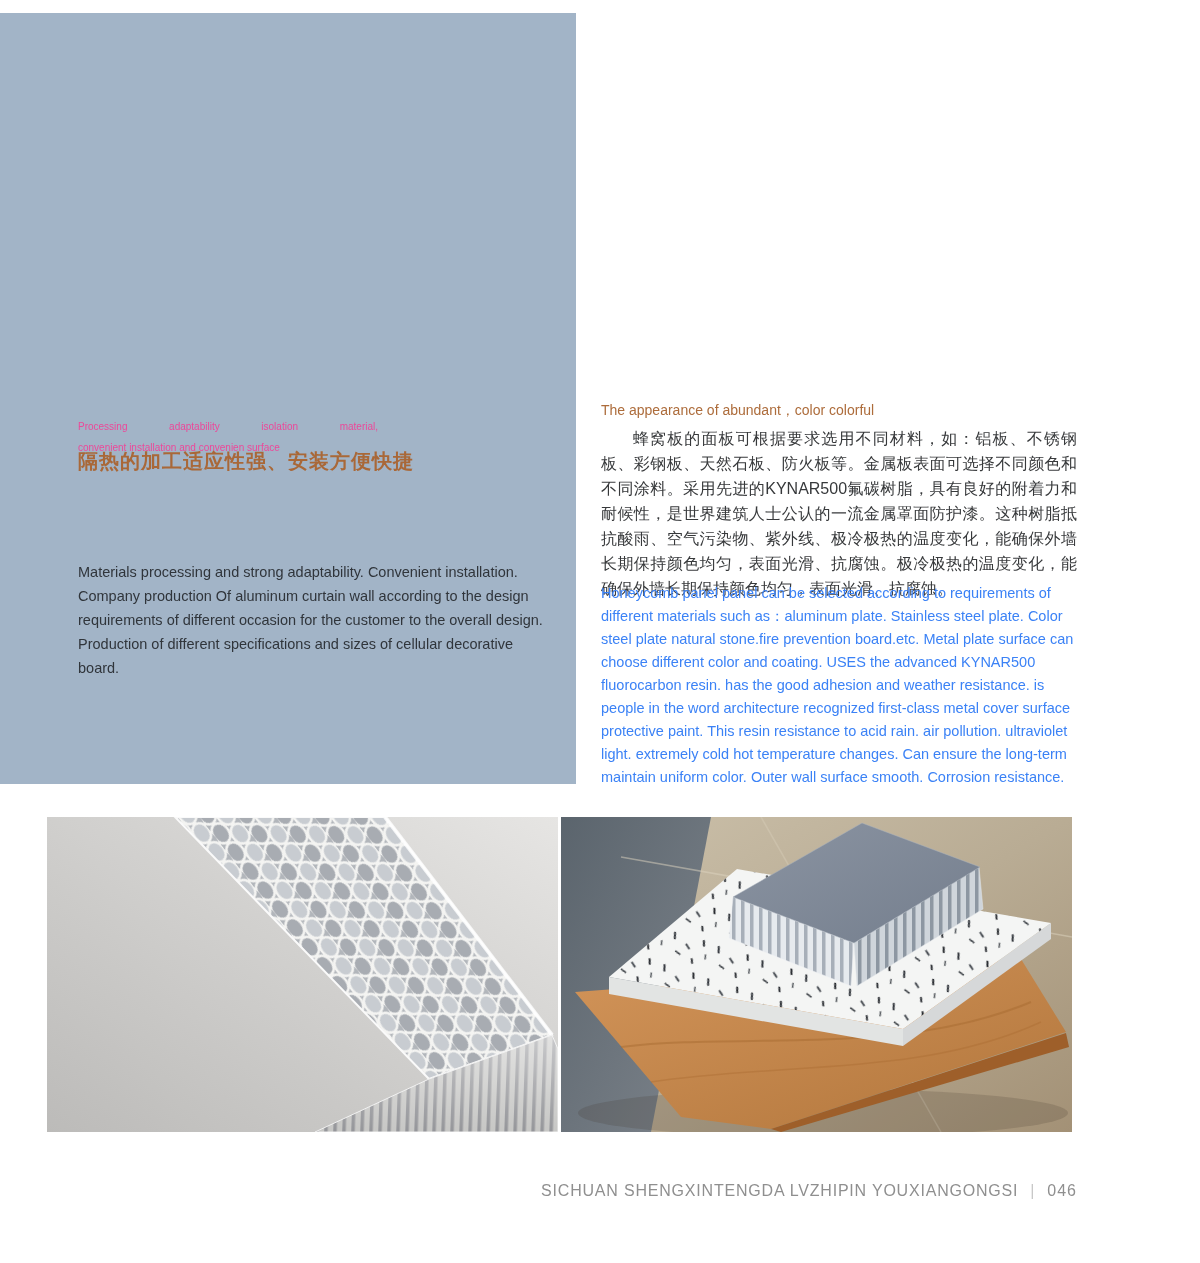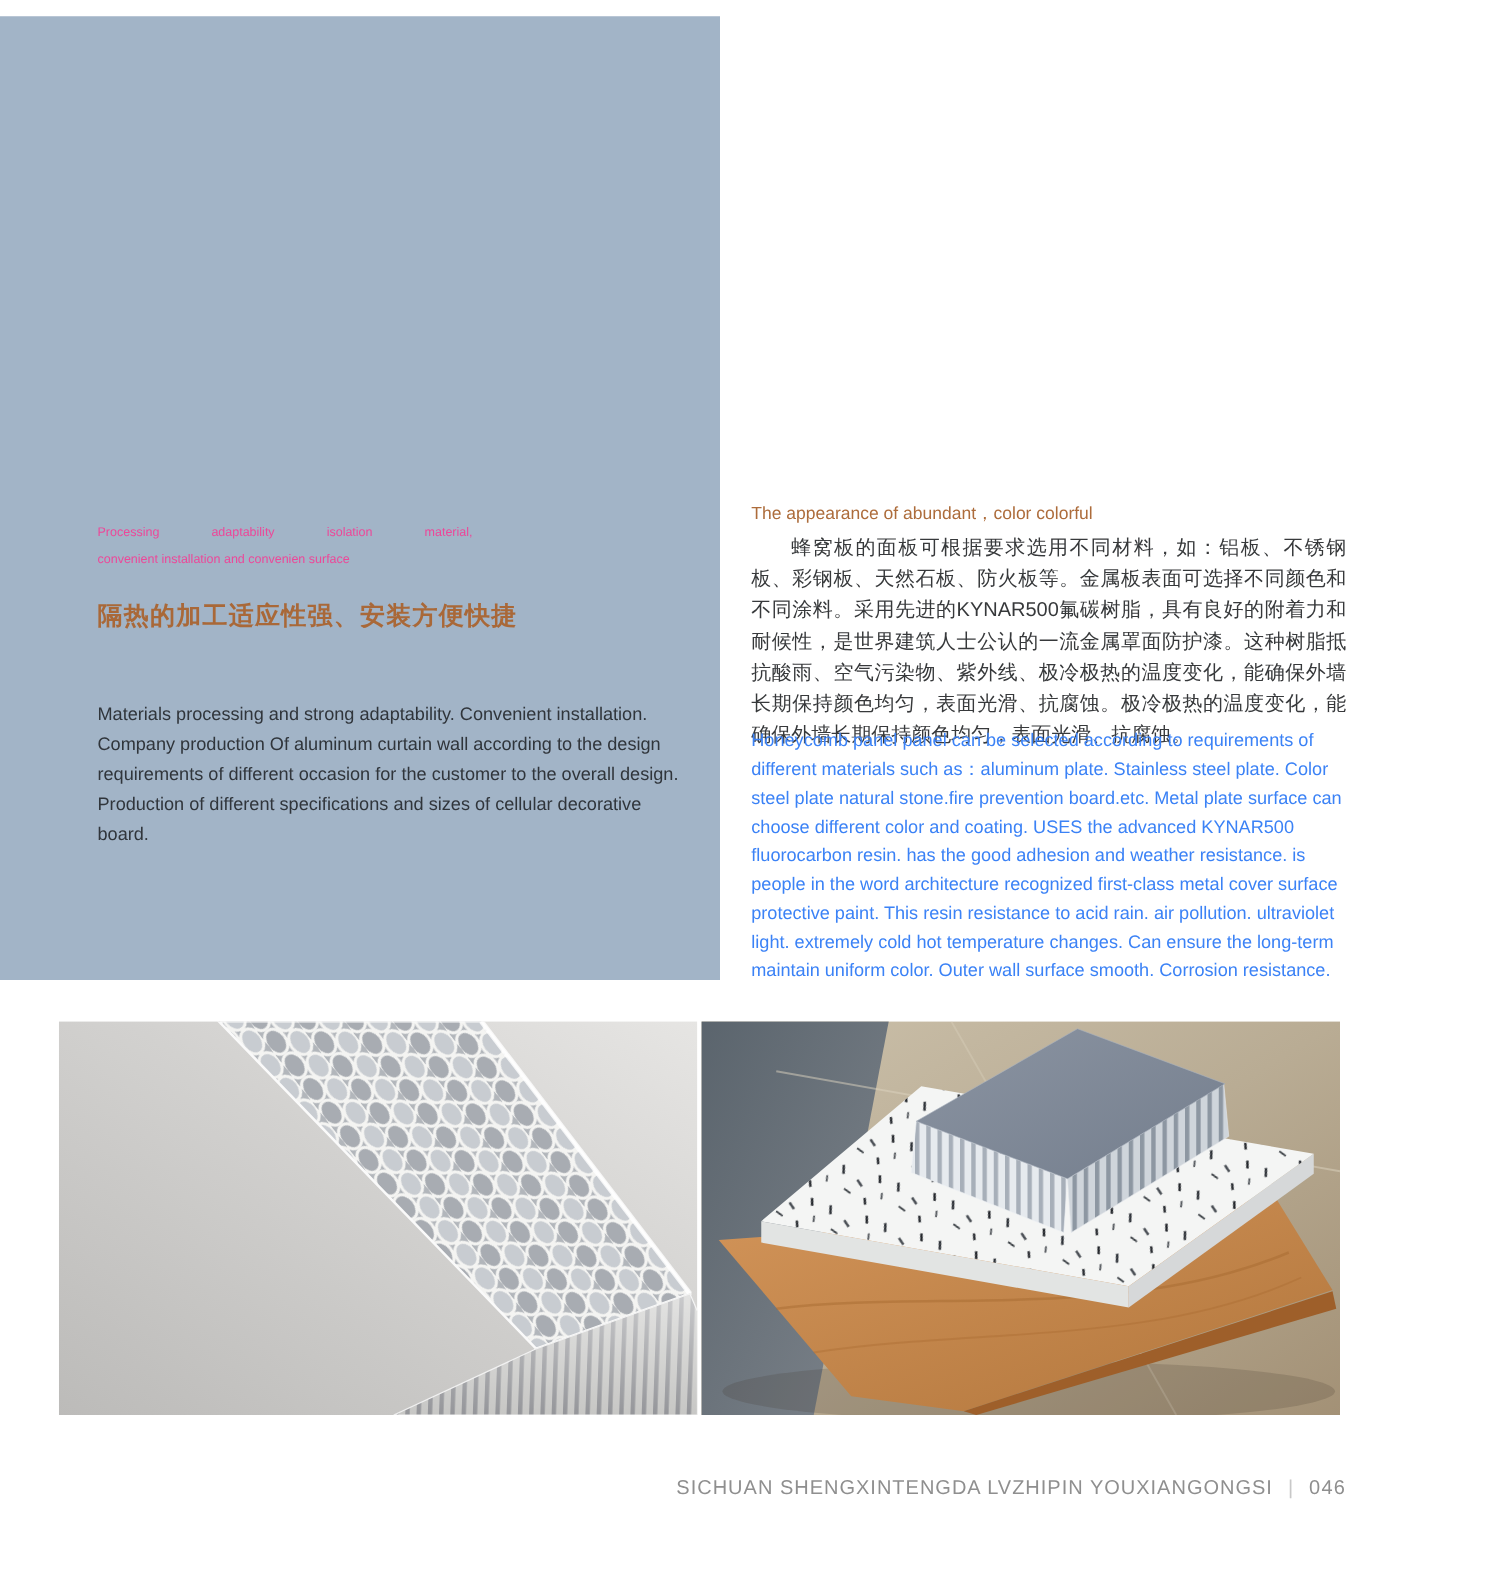--- a/index.html
+++ b/index.html
@@ -10,21 +10,21 @@
   .feature-panel{
     position:absolute;left:0;top:13px;width:576px;height:771px;background:#a2b4c7;
   }
   .subtitle-en{
     position:absolute;left:78px;top:416px;width:300px;
     font-size:10px;line-height:21px;color:#ec4899;
   }
   .subtitle-en .just{text-align:justify;text-align-last:justify;}
   .title-zh-left{
     position:absolute;left:78px;top:448px;width:478px;
-    font-size:20px;line-height:26px;font-weight:bold;color:#a96838;letter-spacing:1px;margin-top:32px;
+    font-size:20px;line-height:26px;font-weight:bold;color:#a96838;letter-spacing:1px;
   }
   .body-zh-left{
     position:absolute;left:78px;top:496px;width:470px;
     font-size:16px;line-height:25px;color:#2f343a;text-align:justify;text-indent:2em;
   }
   .body-en-left{
     position:absolute;left:78px;top:560px;width:478px;
     font-size:14.5px;line-height:24px;color:#30353b;
   }
   .subtitle-en-right{

